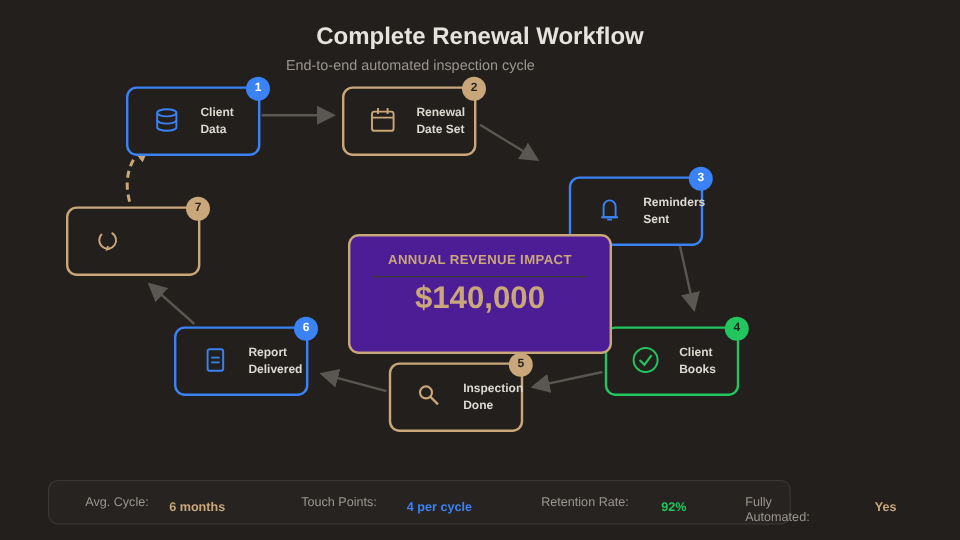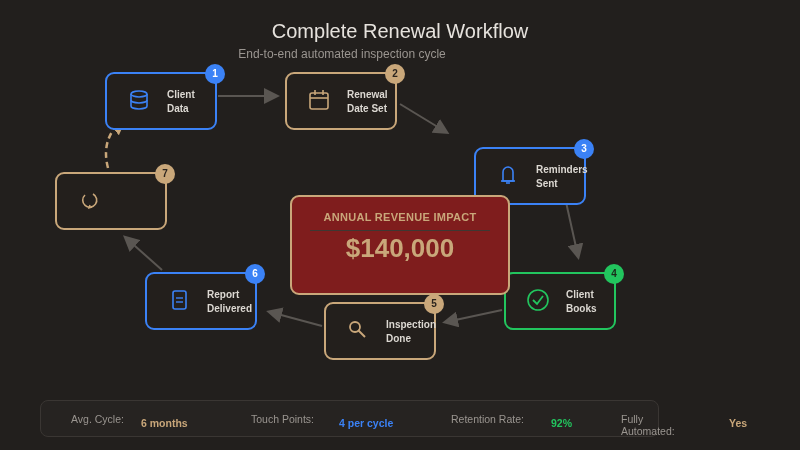--- a/index.html
+++ b/index.html
@@ -5,21 +5,21 @@
   * { box-sizing: border-box; margin: 0; padding: 0; }
   html, body { width: 800px; height: 450px; overflow: hidden; }
   body {
     background: #221f1d;
     font-family: "Liberation Sans", sans-serif;
     position: relative;
     color: #e8e4df;
   }
   .title {
     position: absolute; left: 0; top: 20px; width: 800px;
-    text-align: center; font-size: 20px; font-weight: normal; color: #e6e2dd;
+    text-align: center; font-size: 20px; font-weight: bold; color: #e6e2dd;
   }
   .subtitle {
     position: absolute; left: 0; top: 47px; width: 684px;
     text-align: center; font-size: 12px; color: #9a9590;
   }
   svg.arrows { position: absolute; left: 0; top: 0; }
   .node {
     position: absolute; width: 112px; height: 58px;
     border: 2.5px solid; border-radius: 9px; background: #231f1c;
   }
@@ -34,21 +34,21 @@
   .badge {
     position: absolute; right: -10px; top: -10px; width: 20px; height: 20px;
     border-radius: 50%; font-size: 10px; font-weight: bold; text-align: center;
     line-height: 20px; color: #fff;
   }
   .badge.blue { background: #3b82f6; }
   .badge.gold { background: #c9a77a; color: #2a241e; }
   .badge.green { background: #22c55e; color: #1a2a1a; }
   .impact {
     position: absolute; left: 290px; top: 195px; width: 220px; height: 100px;
-    border: 2px solid #c9a77a; border-radius: 9px; background: #7f1d1d;
+    border: 2px solid #c9a77a; border-radius: 9px; background: #4c1d95;
     text-align: center;
   }
   .impact .head { margin-top: 14px; font-size: 11px; font-weight: bold; color: #c9a77a; letter-spacing: 0.3px; }
   .impact .rule { margin: 7px auto 0; width: 180px; height: 1px; background: #3d3833; }
   .impact .calc { margin-top: 9px; font-size: 10px; color: #9a9590; }
   .impact .amount { margin-top: 2px; font-size: 26px; font-weight: bold; color: #c9a77a; }
   .stats {
     position: absolute; left: 40px; top: 400px; width: 619px; height: 37px;
     border: 1px solid #3a3633; border-radius: 8px; background: #262321;
     font-size: 10.5px;

